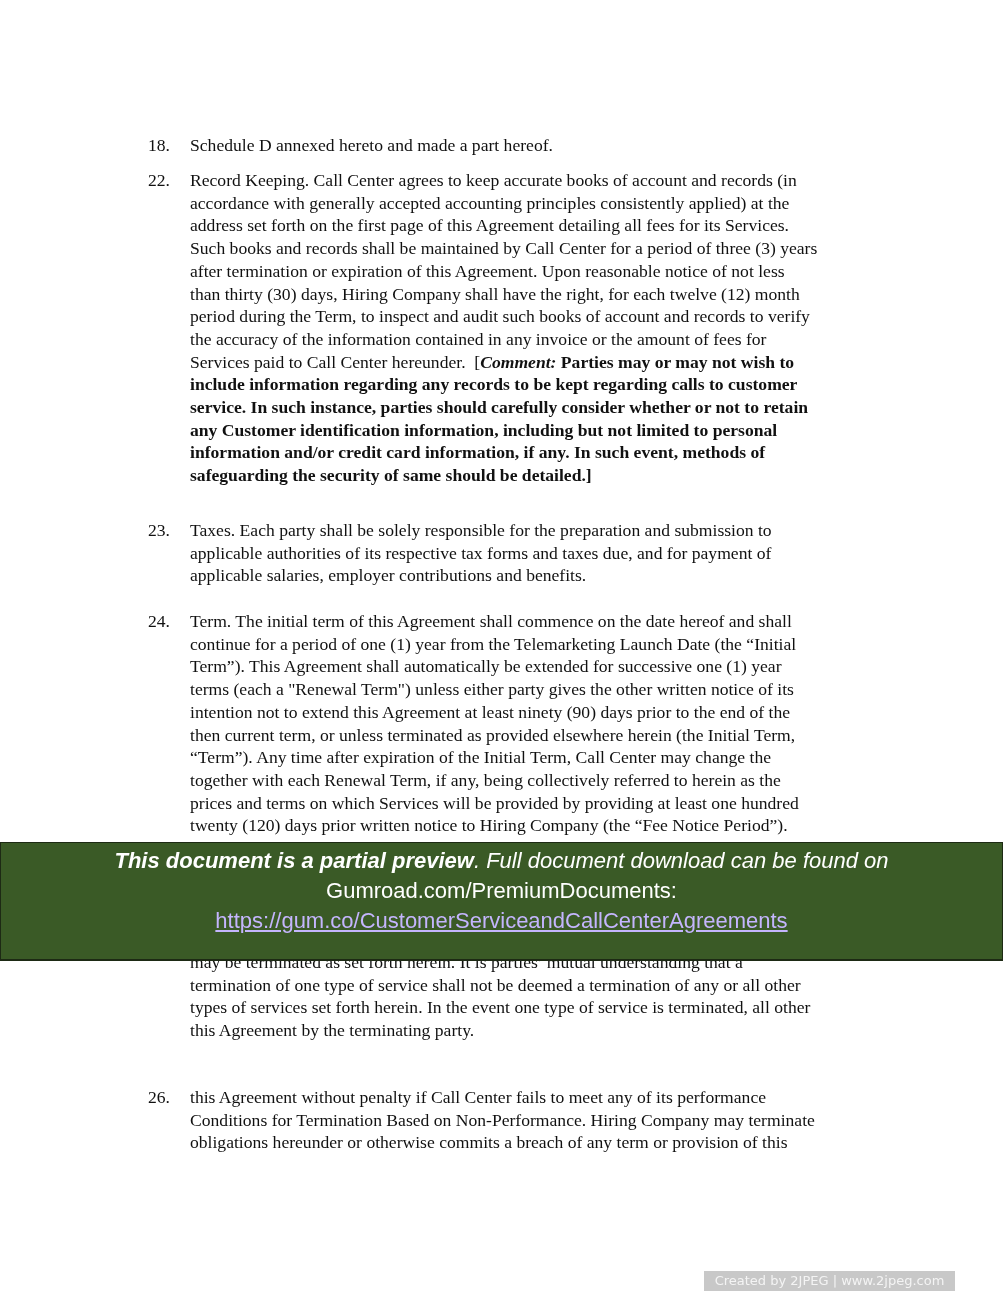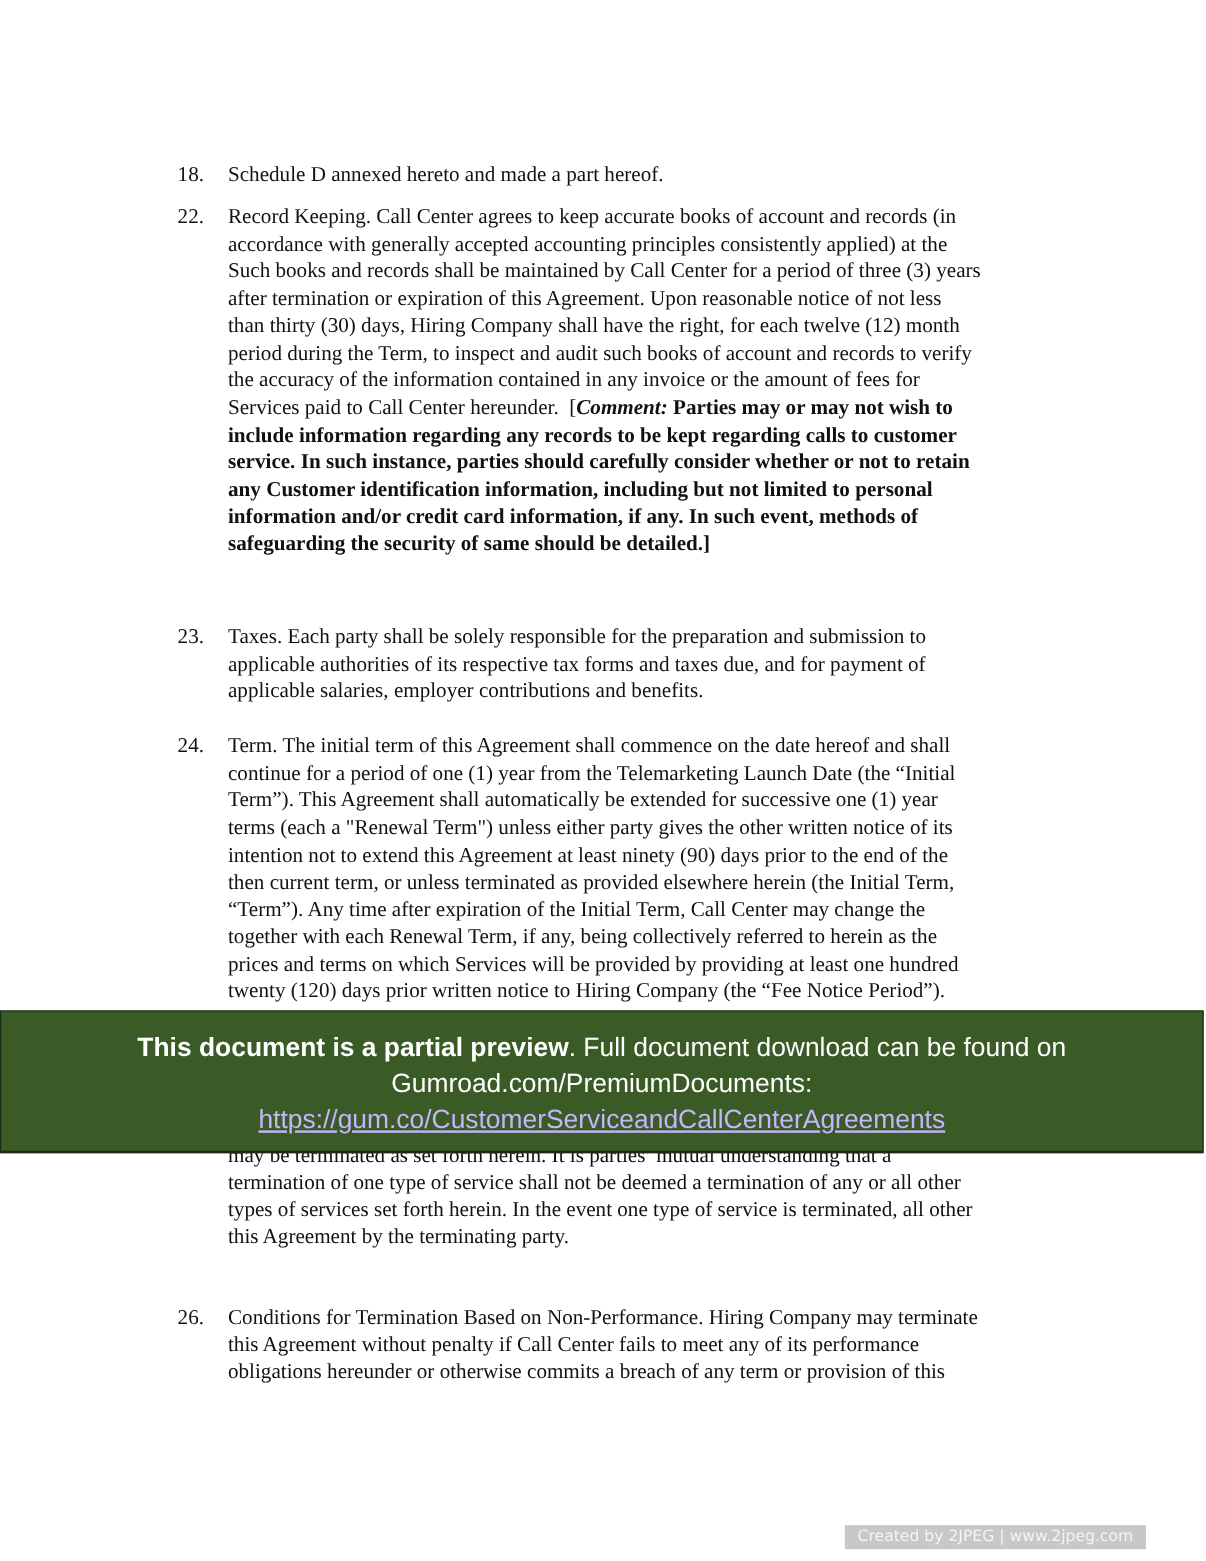--- a/index.html
+++ b/index.html
@@ -15,21 +15,21 @@
   .para .line { display: block; white-space: nowrap; }
   .bold { font-weight: bold; }
   .bi { font-weight: bold; font-style: italic; }
   .banner {
     position: absolute; left: 0; top: 842px; width: 1001px; height: 116px;
     background: #3a5a26; border: 1px solid #1d2a14; border-bottom-width: 2px;
     color: #ffffff; font-family: "Liberation Sans", sans-serif; font-size: 22px;
     text-align: center; box-sizing: content-box;
   }
   .banner .bline { display: block; line-height: 30px; }
-  .banner .bline:first-child { margin-top: 15px; }
+  .banner .bline:first-child { margin-top: 3px; font-style: italic; }
   .banner a { color: #c4b5fd; text-decoration: underline; }
   .watermark {
     position: absolute; left: 704px; top: 1271px; width: 251px; height: 20px;
     background: #c8c8c8; color: #f4f4f4; font-family: "DejaVu Sans", sans-serif;
     font-size: 13px; line-height: 20px; text-align: center; white-space: nowrap;
   }
 </style>
 </head>
 <body>
 
@@ -40,20 +40,21 @@
     <span class="body">
       <span class="line">Schedule D annexed hereto and made a part hereof.</span>
     </span>
   </div>
 
   <div class="para" style="top:169px;">
     <span class="num">22.</span>
     <span class="body">
       <span class="line">Record Keeping.  Call Center agrees to keep accurate books of account and records (in</span>
       <span class="line">accordance with generally accepted accounting principles consistently applied) at the</span>
+      <span class="line">address set forth on the first page of this Agreement detailing all fees for its Services.</span>
       <span class="line">Such books and records shall be maintained by Call Center for a period of three (3) years</span>
       <span class="line">after termination or expiration of this Agreement.  Upon reasonable notice of not less</span>
       <span class="line">than thirty (30) days, Hiring Company shall have the right, for each twelve (12) month</span>
       <span class="line">period during the Term, to inspect and audit such books of account and records to verify</span>
       <span class="line">the accuracy of the information contained in any invoice or the amount of fees for</span>
       <span class="line"><span style="white-space:pre;">Services paid to Call Center hereunder.  [</span><span class="bi">Comment:</span><span class="bold" style="white-space:pre;"> Parties may or may not wish to</span></span>
       <span class="line bold">include information regarding any records to be kept regarding calls to customer</span>
       <span class="line bold">service.  In such instance, parties should carefully consider whether or not to retain</span>
       <span class="line bold">any Customer identification information, including but not limited to personal</span>
       <span class="line bold">information and/or credit card information, if any.  In such event, methods of</span>
@@ -91,22 +92,22 @@
       <span class="line">may be terminated as set forth herein.  It is parties’ mutual understanding that a</span>
       <span class="line">termination of one type of service shall not be deemed a termination of any or all other</span>
       <span class="line">types of services set forth herein.  In the event one type of service is terminated, all other</span>
       <span class="line">this Agreement by the terminating party.</span>
     </span>
   </div>
 
   <div class="para" style="top:1086px;">
     <span class="num">26.</span>
     <span class="body">
+      <span class="line">this Agreement without penalty if Call Center fails to meet any of its performance</span>
       <span class="line">Conditions for Termination Based on Non-Performance.  Hiring Company may terminate</span>
-      <span class="line">this Agreement without penalty if Call Center fails to meet any of its performance</span>
       <span class="line">obligations hereunder or otherwise commits a breach of any term or provision of this</span>
     </span>
   </div>
 
   <div class="banner">
     <span class="bline"><b>This document is a partial preview</b><span>. Full document download can be found on</span></span>
     <span class="bline">Gumroad.com/PremiumDocuments:</span>
     <span class="bline"><a>https://gum.co/CustomerServiceandCallCenterAgreements</a></span>
   </div>
 

